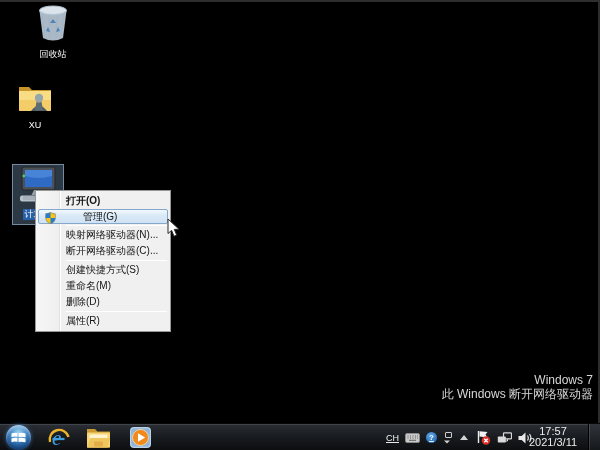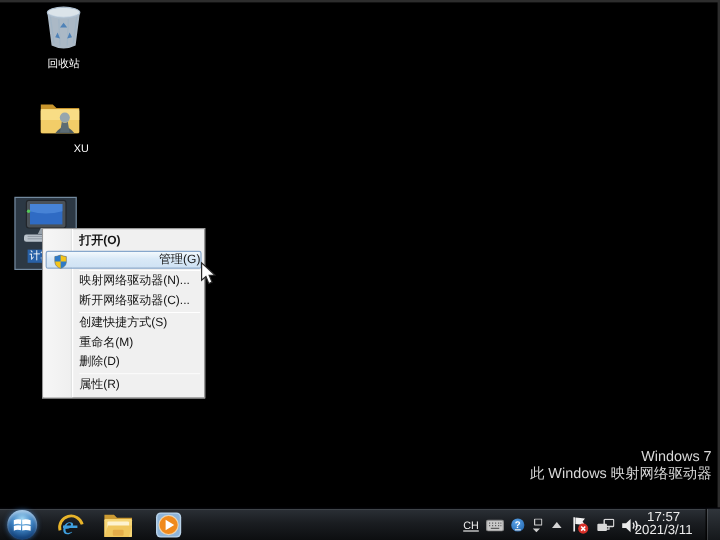--- a/index.html
+++ b/index.html
@@ -15,21 +15,21 @@
   .edge-right { position:absolute; right:0; top:0; width:2px; height:423px; background:#2d2d2d; }
 
   
   .dicon { position:absolute; width:52px; text-align:center; }
   .dicon .glyph { display:block; margin:0 auto; }
   .dicon .dlabel {
     display:inline-block; margin-top:4px; font-size:9px; color:#fff;
     text-shadow:1px 1px 2px #000, 0 0 2px #000; padding:0 2px; line-height:11px;
   }
   #icon-recycle { left:27px; top:5px; }
-  #icon-xu     { left:24px; top:84px;text-align:right; }
+  #icon-xu     { left:9px; top:84px; }
   #icon-computer {
     left:12px; top:164px; width:52px; height:61px;
     background:rgba(125,160,195,0.35);
     border:1px solid rgba(175,205,235,0.55);
     z-index:1;
   }
   #icon-computer .dlabel {
     background:rgba(40,105,185,0.85); color:#fff; text-shadow:none; margin-top:1px;
   }
 
@@ -46,21 +46,21 @@
     border-right:1px solid #e2e3e3; box-shadow:1px 0 0 #fff;
   }
   .mi {
     position:relative; height:16px; line-height:16px;
     padding-left:30px; font-size:10px; color:#141414; white-space:nowrap;
   }
   .mi.bold { font-weight:bold; }
   .mi.selected {
     margin:0 2px; height:15px; line-height:13px; padding-left:44px;
     background:linear-gradient(180deg,#f3f9fd 0%,#d9e9f7 45%,#cfe2f4 100%);
-    border:1px solid #86a7cc; border-radius:2px;text-align:right;
+    border:1px solid #86a7cc; border-radius:2px;
   }
   .mi .mi-icon { position:absolute; left:6px; top:2px; }
   .msep {
     height:1px; background:#dfdfdf; border-bottom:1px solid #ffffff;
     margin:1px 3px 1px 30px;
   }
 
   
   .cursor { position:absolute; left:167px; top:218px; z-index:30; }
 
@@ -197,21 +197,21 @@
     <span>属性(R)</span>
   </div>
 </div>
 
 <svg class="cursor" width="14" height="20" viewBox="0 0 14 20">
   <path d="M1 1 L1 15.5 L4.6 12.4 L7 18.3 L9.7 17.1 L7.3 11.4 L12 11.2 Z" fill="#ffffff" stroke="#2a2a2a" stroke-width="1"></path>
 </svg>
 
 <div class="watermark">
   <div>Windows 7</div>
-  <div>此 Windows 映射网络驱动器</div>
+  <div>此 Windows 断开网络驱动器</div>
 </div>
 
 <div class="taskbar">
 
   <div class="start-btn">
     <div class="orb">
       <svg width="15" height="13" viewBox="0 0 15 13">
         <path d="M0.5 2.6 Q3 1.2 6.5 2 L6.5 5.8 Q3 5.1 0.5 6.3 Z" fill="#fff"></path>
         <path d="M7.5 2.2 Q11 1.2 14.5 2.6 L14.5 6.2 Q11 5.2 7.5 6 Z" fill="#fff"></path>
         <path d="M0.5 7.4 Q3 6.2 6.5 6.9 L6.5 10.8 Q3 10 0.5 11.2 Z" fill="#fff"></path>

